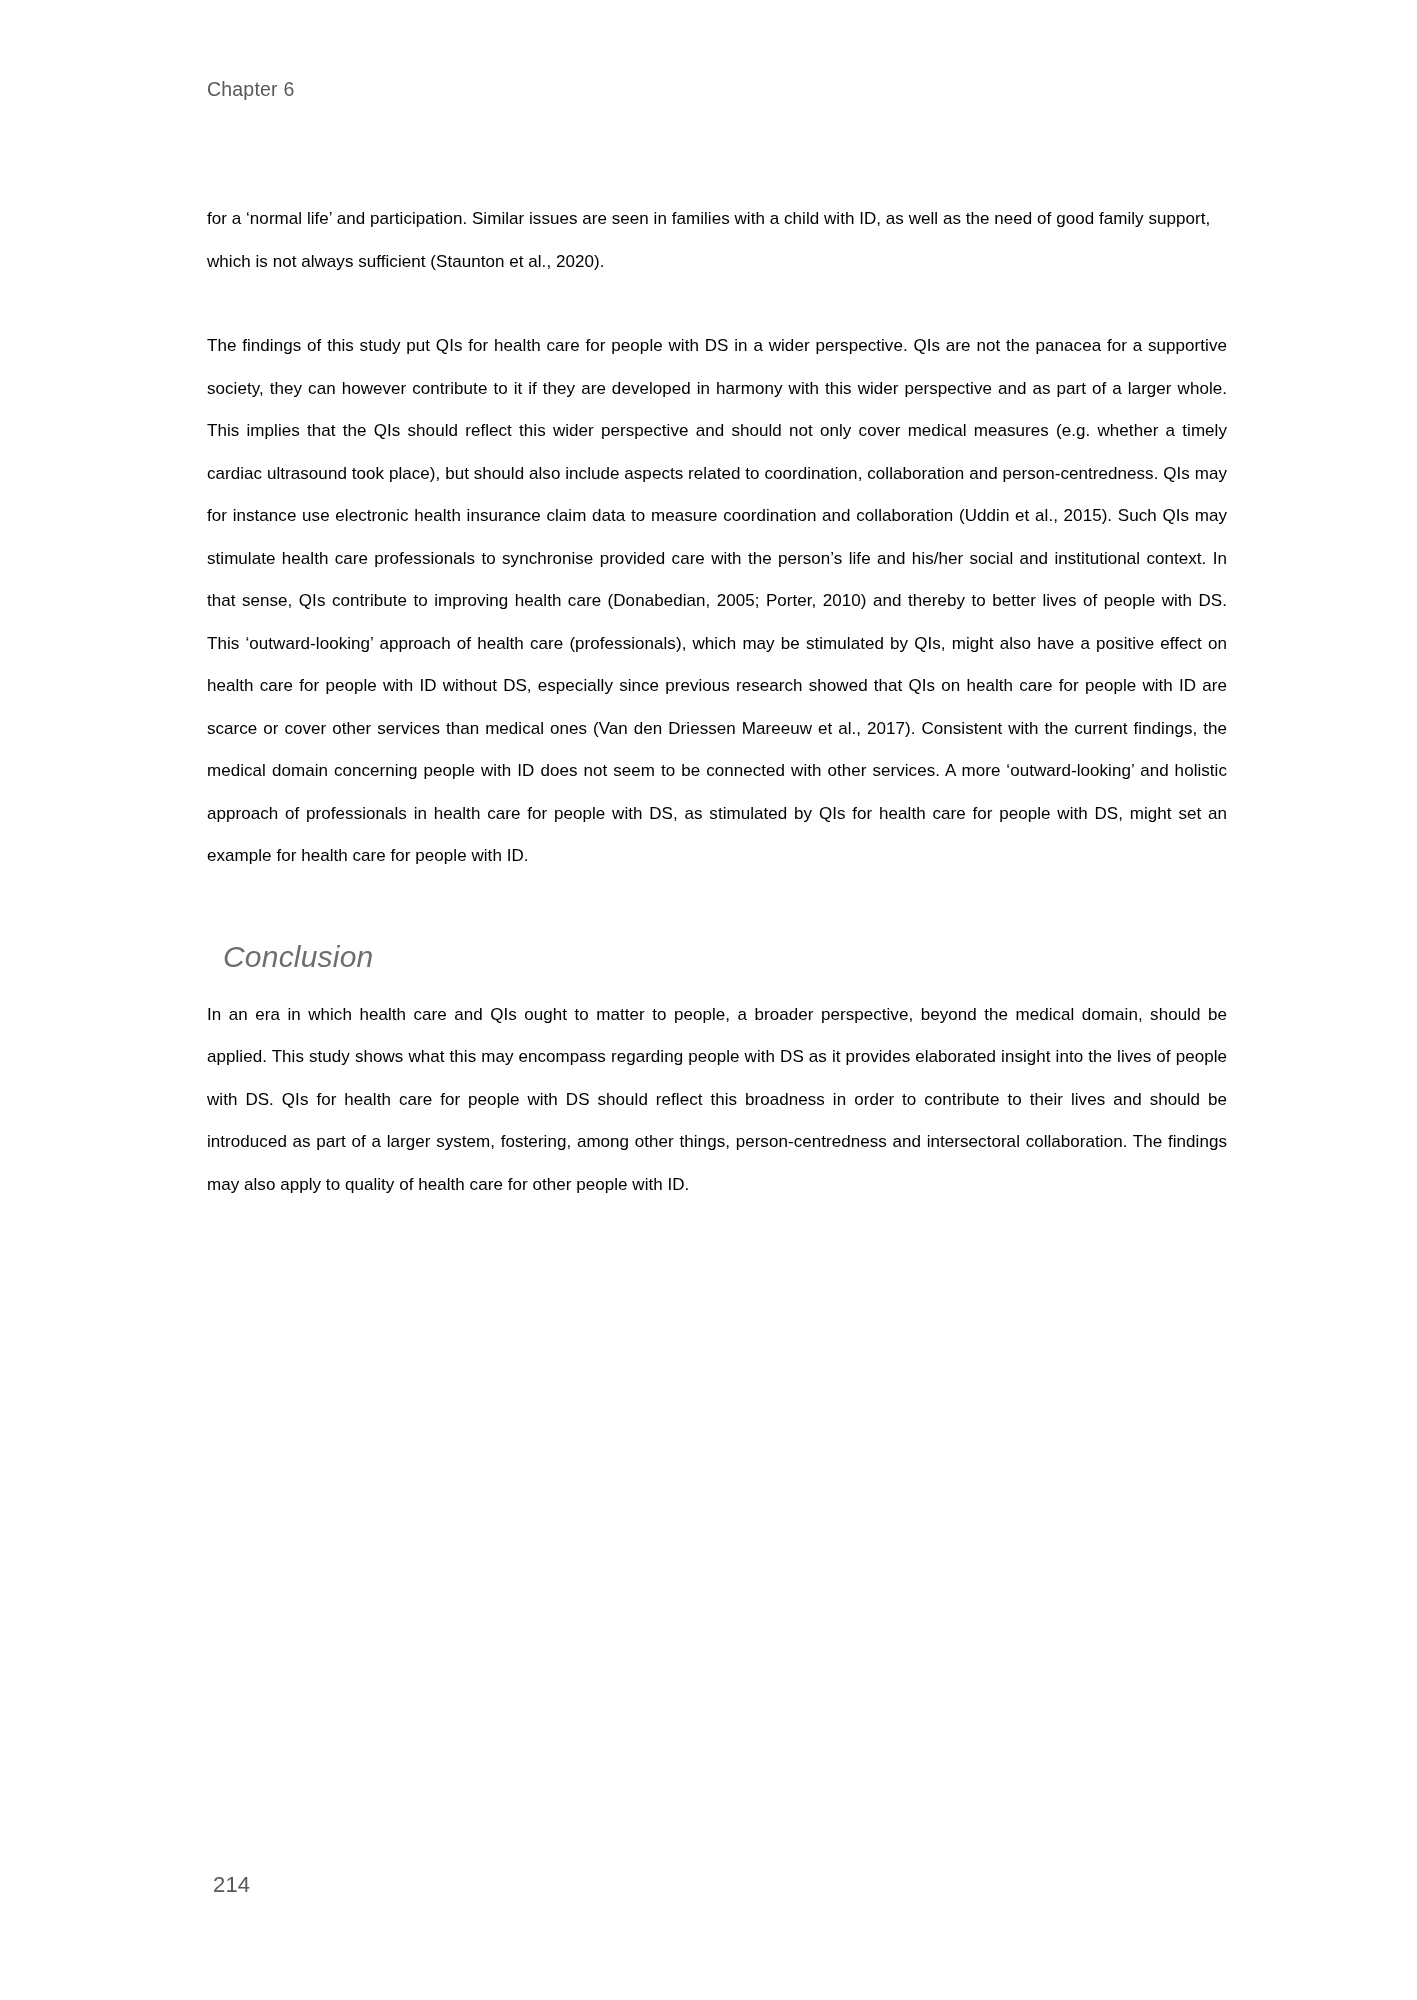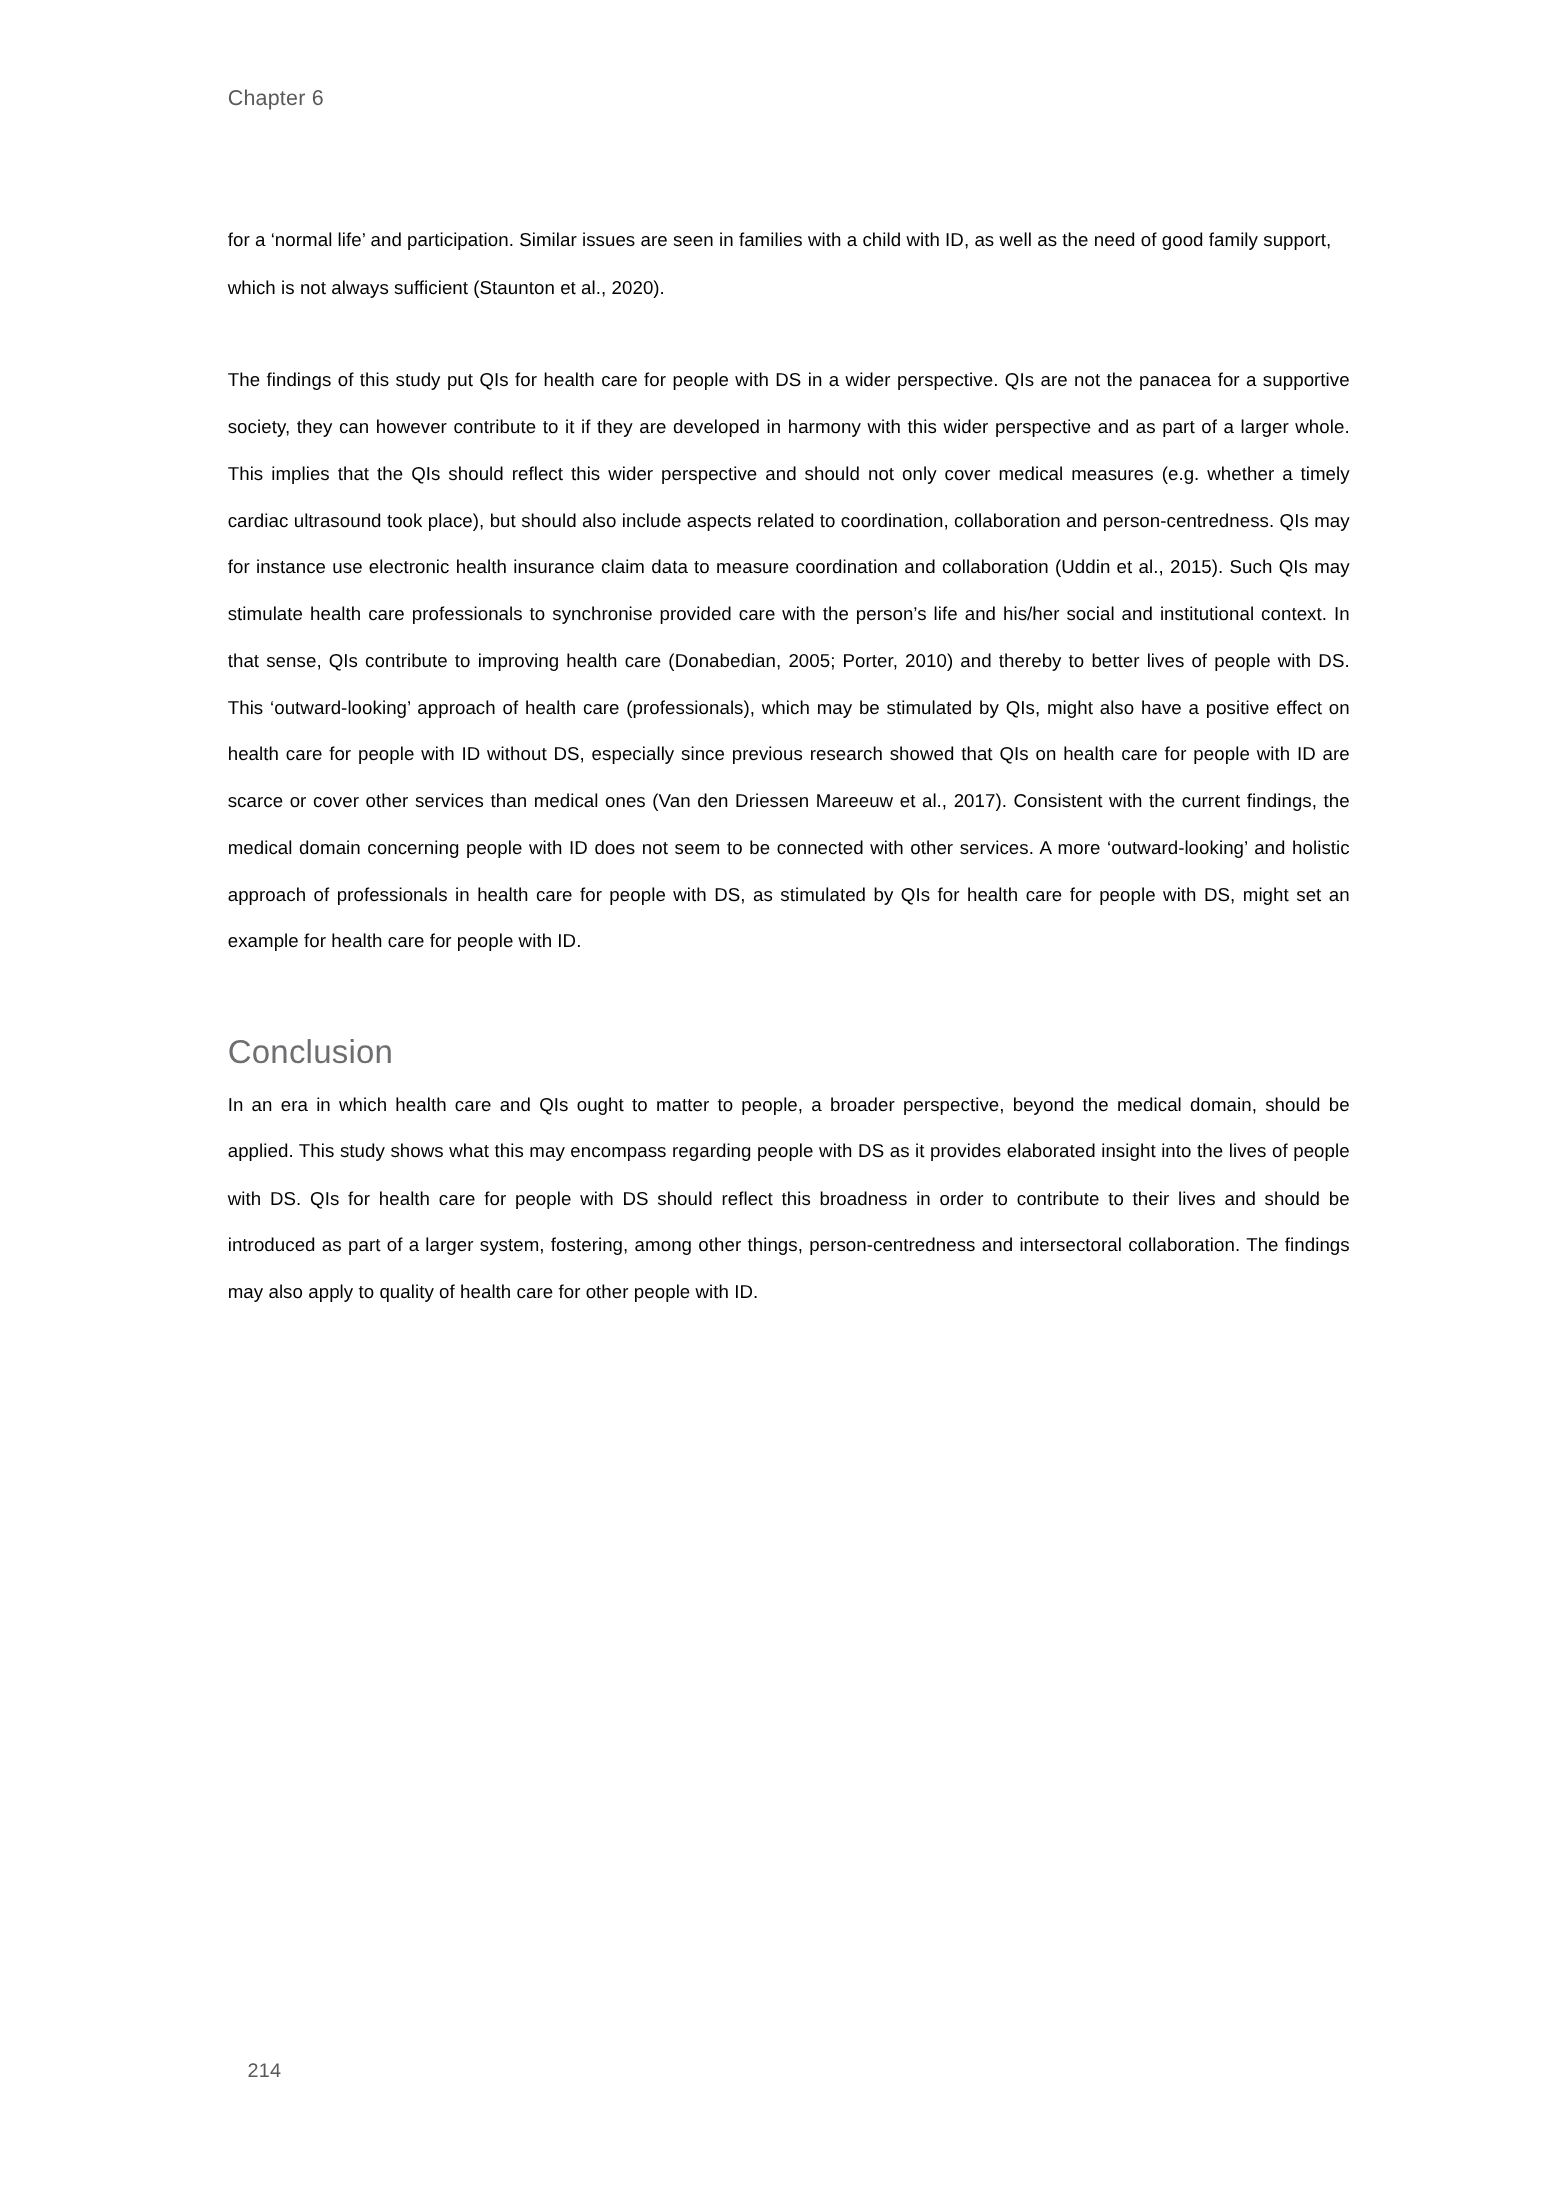--- a/index.html
+++ b/index.html
@@ -45,36 +45,37 @@
     color: #000000;
     letter-spacing: 0.05px;
   }
   p.body-par.first {
     text-align: left;
   }
   .gap-par {
     height: 42px;
   }
   h2.section-heading {
-    margin: 0;
+    margin: 16px;
     font-size: 30px;
     font-weight: normal;
     color: #6d6e71;
     line-height: 42px;
     letter-spacing: 0.2px;
+    font-style: italic;
   }
   .heading-block {
     margin-top: 58px;
     margin-bottom: 6px;
   }
   .page-number {
     position: absolute;
-    left: 225px;
+    left: 213px;
     top: 1872px;
-    font-size: 18px;
+    font-size: 22px;
     color: #58595b;
     letter-spacing: 0.2px;
   }
 </style>
 </head>
 <body>
 
 <div class="page">
 
   <div class="running-head">Chapter 6</div>

